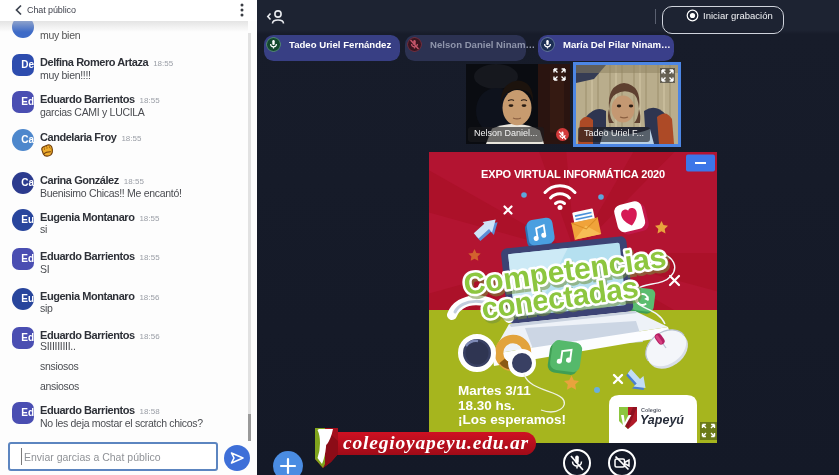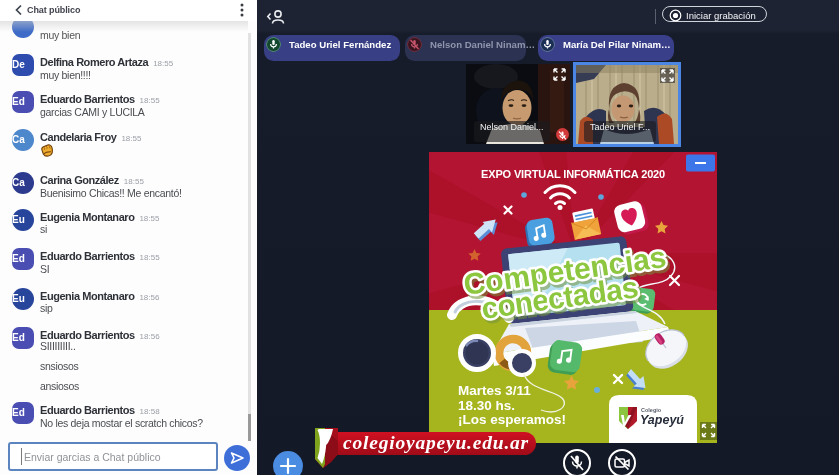--- a/index.html
+++ b/index.html
@@ -4,58 +4,58 @@
 <style>
 * { margin:0; padding:0; box-sizing:border-box; }
 html,body { width:839px; height:475px; overflow:hidden; background:#fff; font-family:"Liberation Sans", sans-serif; }
 #app { position:relative; width:839px; height:475px; }
 .abs { position:absolute; }
 
 
 #chat { position:absolute; left:0; top:0; width:257px; height:475px; background:#fdfdfd; overflow:hidden; }
 #chathead { position:absolute; left:0; top:0; width:257px; height:21px; background:#fff; z-index:5; }
 #chathead .back { position:absolute; left:13px; top:4px; width:12px; height:12px; }
-#chathead .title { position:absolute; left:27px; top:5px; font-size:9px; font-weight:bold; color:#40434e; letter-spacing:-0.1px; }
+#chathead .title { position:absolute; left:27px; top:5px; font-size:9px; font-weight:normal; color:#40434e; letter-spacing:-0.1px; }
 #chathead .kebab { position:absolute; right:13px; top:3px; }
 #chatshadow { position:absolute; left:0; top:21px; width:248px; height:11px; background:linear-gradient(#cfcfcf,rgba(255,255,255,0)); opacity:.55; z-index:4; }
 .grp { position:absolute; left:12px; width:236px; }
-.av { position:absolute; left:0; top:0; width:22px; height:22px; color:#fff; font-size:10px; font-weight:bold; text-align:left; line-height:22px; }
+.av { position:absolute; left:0; top:0; width:22px; height:22px; color:#fff; font-size:10px; font-weight:bold; text-align:right; line-height:22px; }
 .av.round { border-radius:50%; }
 .av.sq { border-radius:7px; }
 .gb { position:absolute; left:28px; top:-2px; width:205px; }
 .nm { font-size:11px; font-weight:bold; color:#2e3138; letter-spacing:-0.45px; white-space:nowrap; }
 .tm { font-size:8px; font-weight:normal; color:#9a9ea6; margin-left:5px; letter-spacing:0; }
 .mg { position:absolute; left:28px; font-size:10.5px; color:#4b4d52; letter-spacing:-0.3px; white-space:nowrap;text-align:center; }
 #scrolltrack { position:absolute; left:248px; top:33px; width:3px; height:408px; background:#e2e2e2; }
 #scrollthumb { position:absolute; left:248px; top:414px; width:3px; height:27px; background:#9a9a9a; }
 #chatinput { position:absolute; left:8px; top:442px; width:210px; height:29px; border:2px solid #5c85c0; border-radius:3px; background:#fff; }
 #caret { position:absolute; left:21px; top:448px; width:1px; height:17px; background:#7a7a7a; }
 #placeholder { position:absolute; left:24px; top:451px; font-size:10.5px; color:#8f9297; }
 #sendbtn { position:absolute; left:224px; top:445px; width:26px; height:26px; border-radius:50%; background:#3e6fd8; }
 
 
 #stage { position:absolute; left:257px; top:0; width:582px; height:475px; background:linear-gradient(#1d2332 0px,#1d2332 30px,#171c2a 34px,#141927 100%); }
 
 
 #title { position:absolute; left:125px; top:12px; width:258px; font-size:9.2px; color:#edeff3; letter-spacing:0.15px; white-space:nowrap; }
 #sep { position:absolute; left:398px; top:9px; width:1px; height:15px; background:#5a6070; }
-#recbtn { position:absolute; left:405px; top:6px; height:16px; padding:0 10px 0 6px; border:1px solid #cfd3dc; border-radius:10px; color:#f2f3f6; font-size:9.5px; line-height:18px; white-space:nowrap; }
+#recbtn { position:absolute; left:405px; top:6px; height:28px; padding:0 10px 0 23px; border:1px solid #cfd3dc; border-radius:10px; color:#f2f3f6; font-size:9.5px; line-height:18px; white-space:nowrap; }
 
 
 .pill { position:absolute; top:35px; height:26px; border-radius:9.5px; color:#fff; font-size:9.6px; font-weight:bold; line-height:19px; white-space:nowrap; }
 .pill .chip { position:absolute; left:2px; top:2px; width:15px; height:15px; border-radius:50%; }
 #pill1 { left:7px; width:136px; background:#383f84; }
 #pill2 { left:148px; width:121px; background:#2c3252; color:#8f95ab; }
 #pill3 { left:281px; width:136px; background:#3a3f8a; }
 .pill .nm2 { margin-left:25px; }
 
 
 #thumb1 { position:absolute; left:209px; top:64px; width:104px; height:80px; background:#0c0e14; overflow:hidden; }
 #thumb2 { position:absolute; left:316px; top:62px; width:108px; height:85px; border:3px solid #4c86e4; background:#b2a686; overflow:hidden; }
-.nlabel { position:absolute; left:8px; bottom:2px; background:rgba(28,28,30,.62); color:#f2f2f2; font-size:9px; padding:1px 6px 10px; border-radius:3px; white-space:nowrap; }
+.nlabel { position:absolute; left:2px; bottom:2px; background:rgba(28,28,30,.62); color:#f2f2f2; font-size:9px; padding:1px 6px 4px; border-radius:3px; white-space:nowrap; }
 .exico { position:absolute; right:3px; top:3px; width:15px; height:15px; }
 #redmic { position:absolute; right:1px; bottom:3px; width:13px; height:13px; border-radius:50%; background:#d33a3a; }
 
 
 #poster { position:absolute; left:172px; top:152px; width:288px; height:291px; }
 
 
 #ybanner { position:absolute; left:48px; top:427px; }
 #bannertxt { position:absolute; left:79px; top:432px; width:200px; height:23px; background:linear-gradient(#cf1122,#a00b18); border-radius:2px 12px 12px 2px; color:#fff; font-family:"Liberation Serif", serif; font-style:italic; font-weight:bold; font-size:19.5px; letter-spacing:0.8px; line-height:22px; text-align:center; }
 

